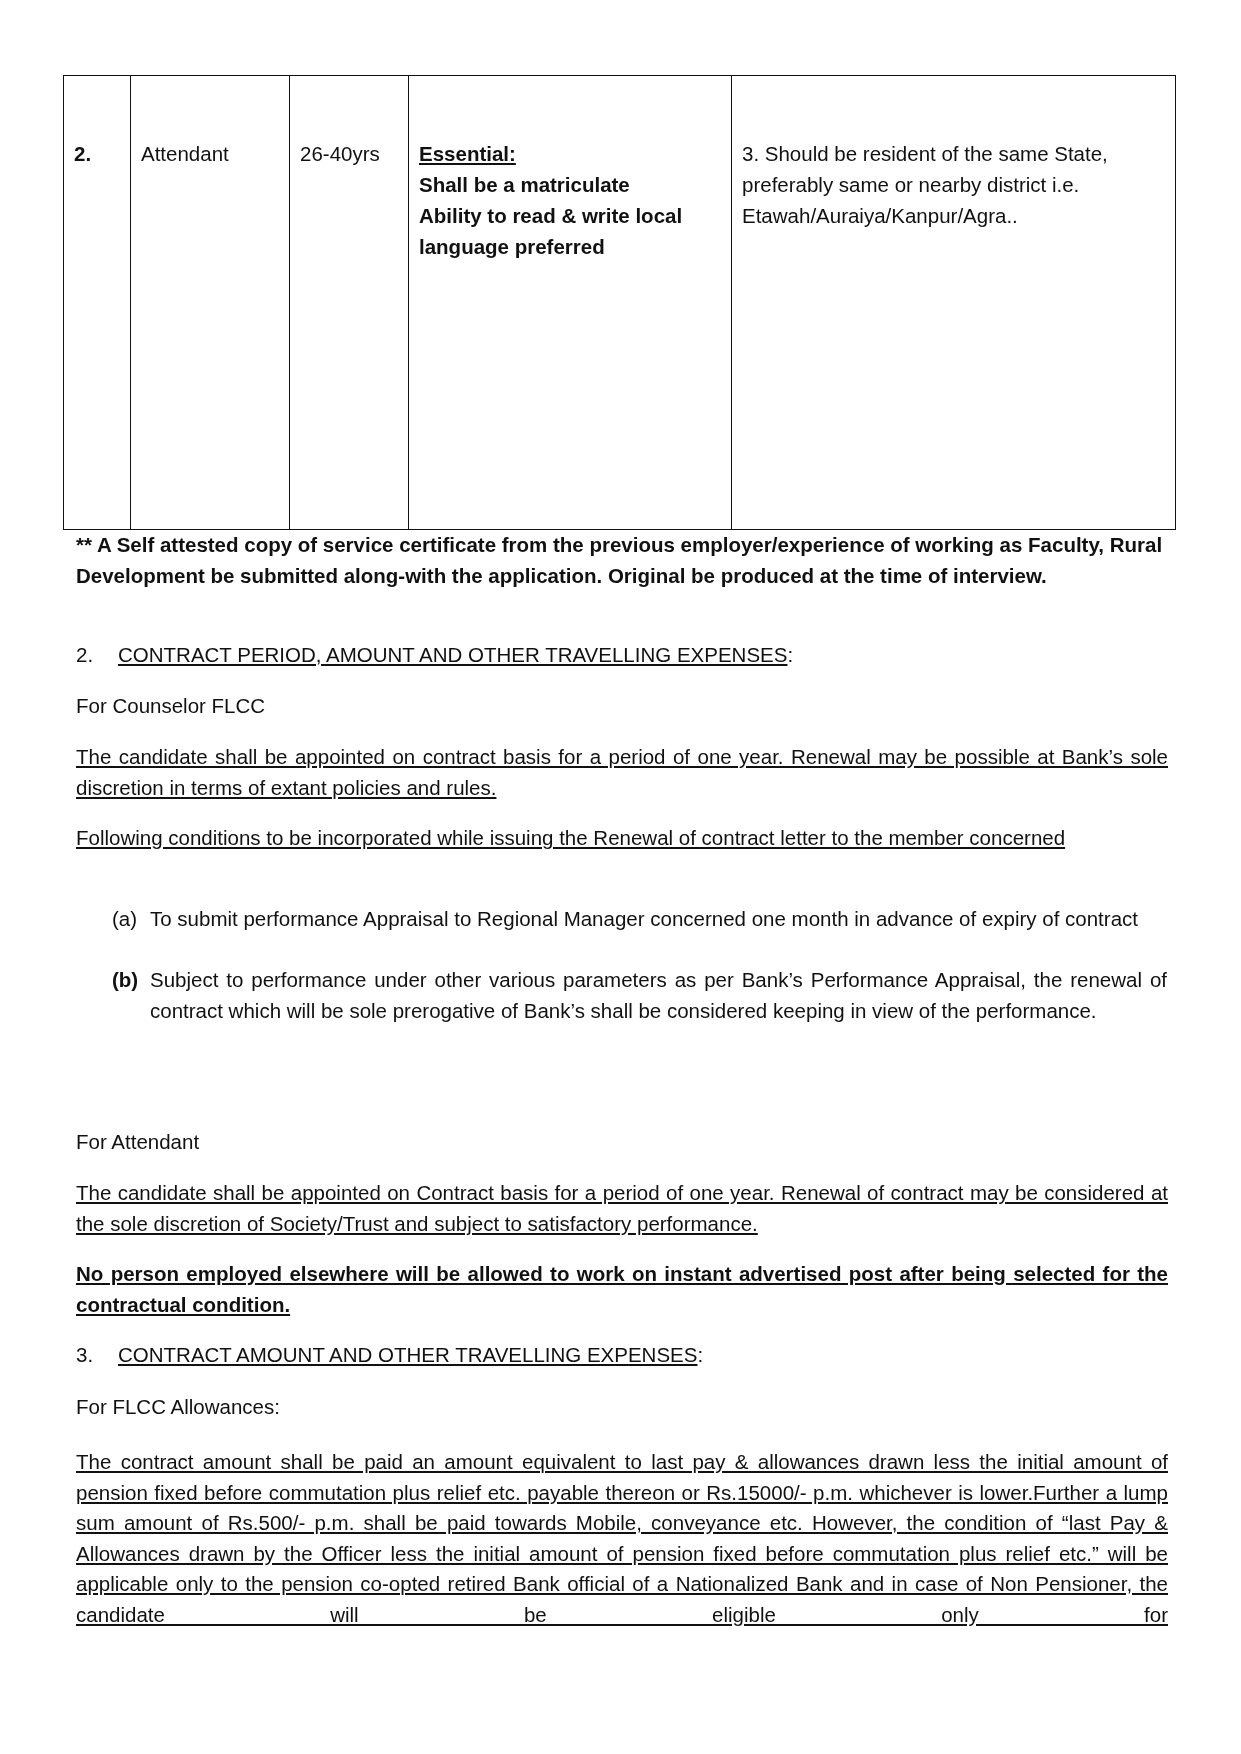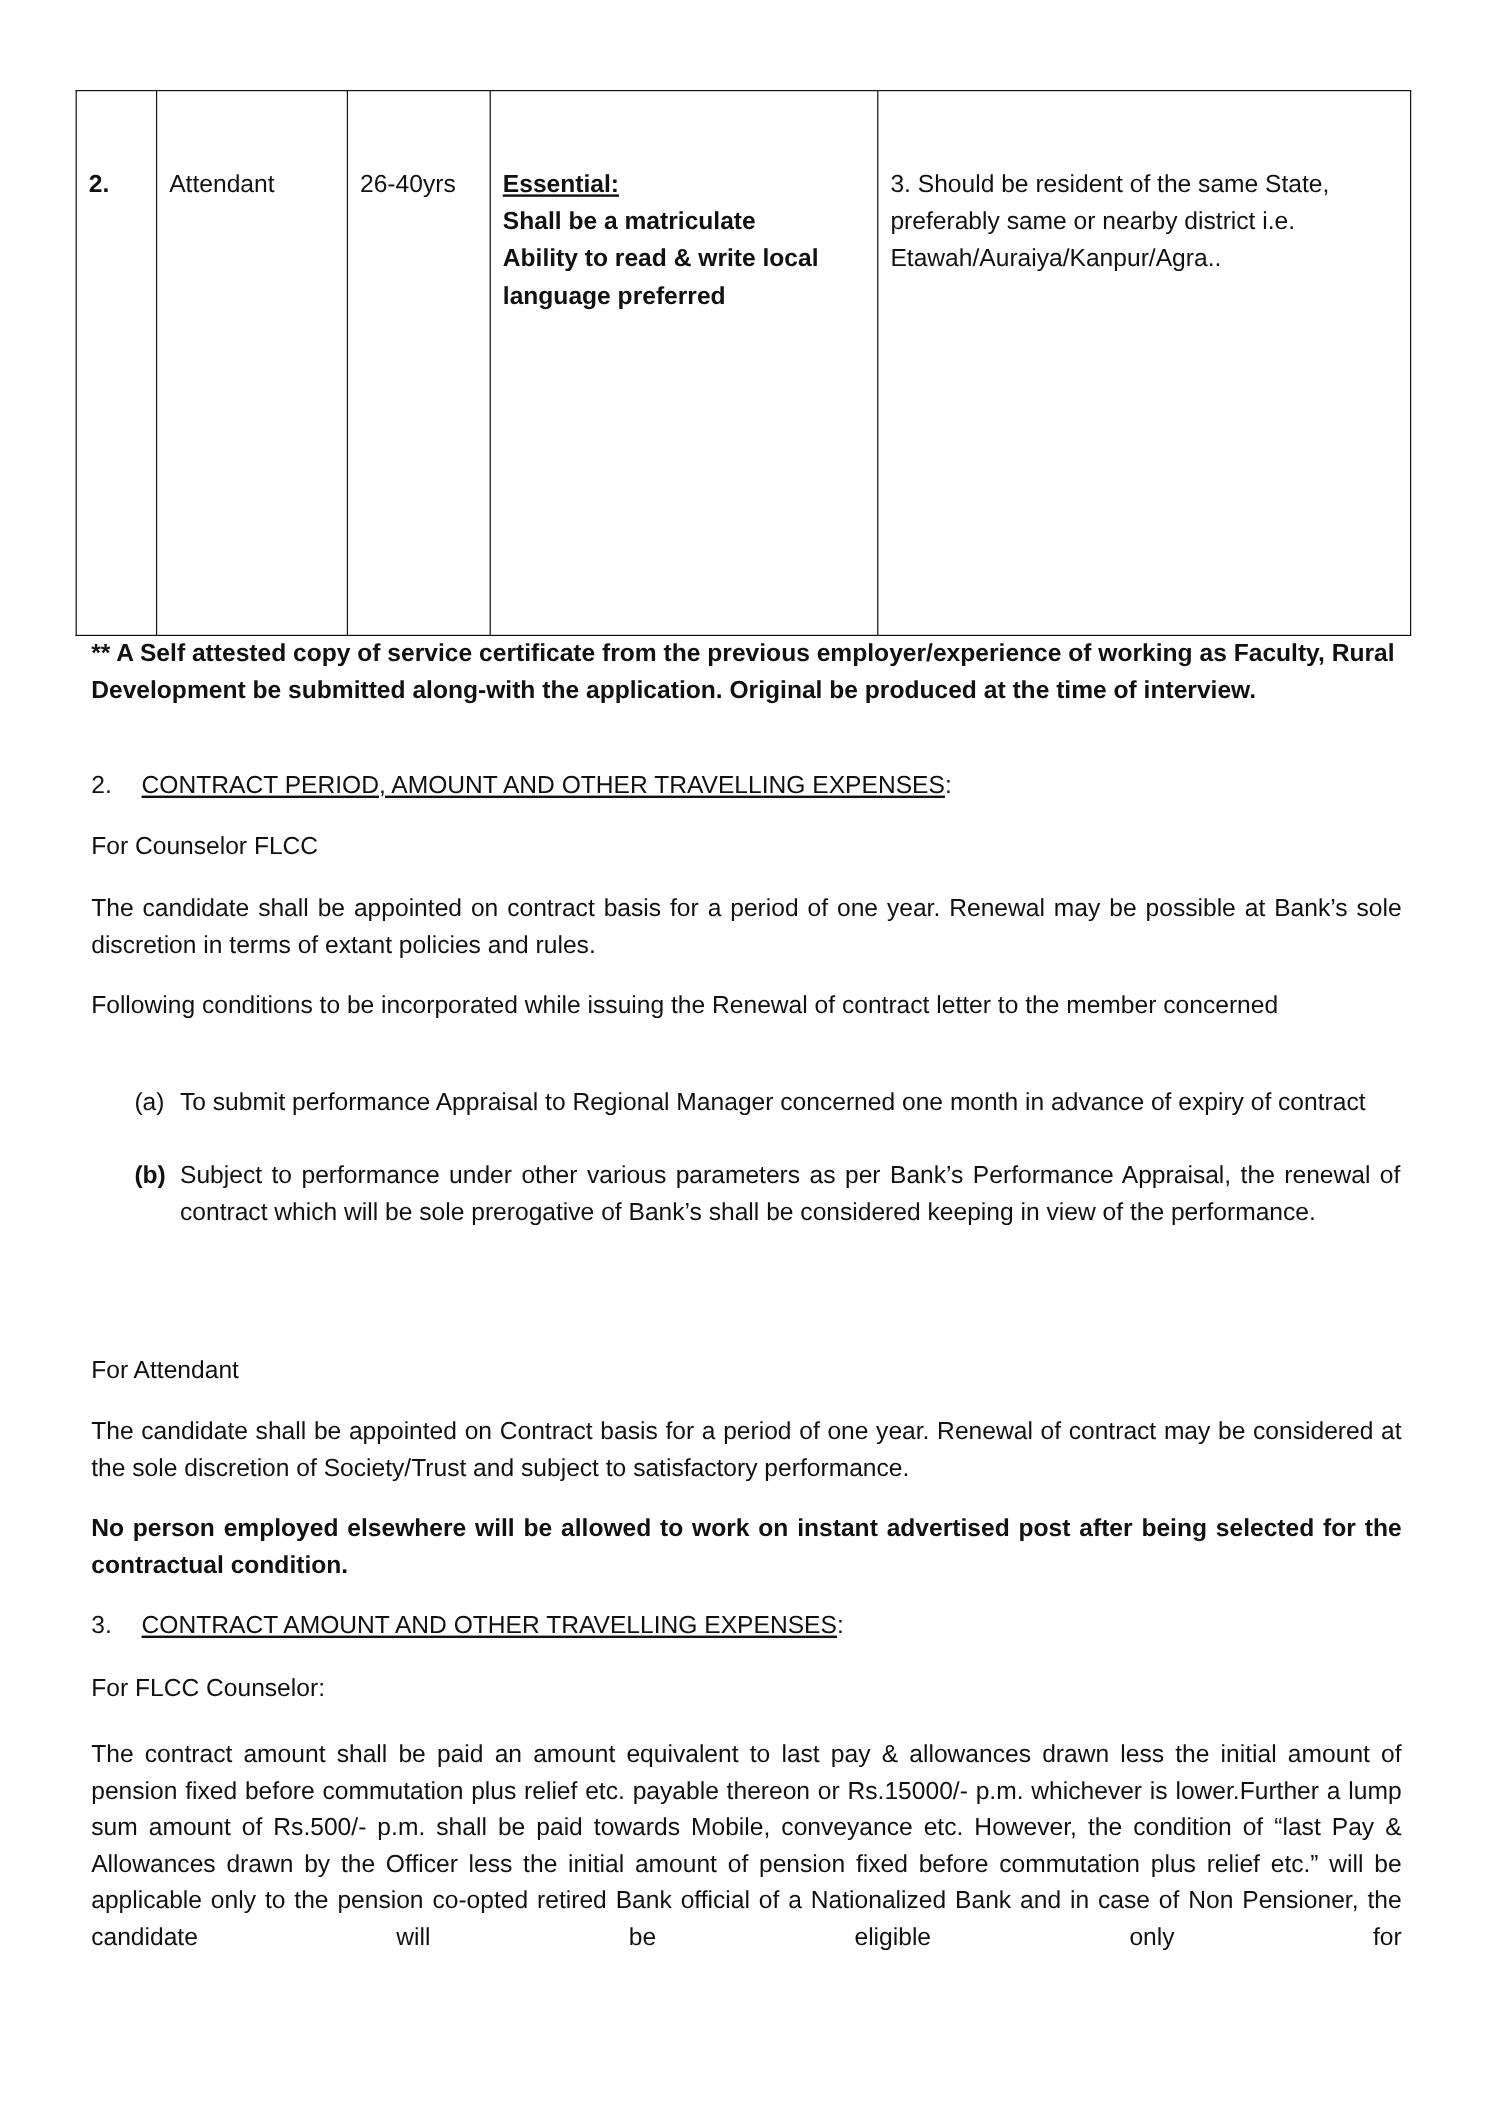--- a/index.html
+++ b/index.html
@@ -12,21 +12,21 @@
     border-collapse: collapse; table-layout: fixed;
   }
   .doc-table td {
     border: 1.5px solid #111; vertical-align: top; padding: 62px 10px 0 10px;
     line-height: 31px; font-size: 20.5px;
   }
   .c1 { width: 46px; } .c2 { width: 138px; } .c3 { width: 98px; } .c4 { width: 302px; } .c5 { width: auto; }
   .bold { font-weight: bold; }
   .ul { text-decoration: underline; }
   .block { position: absolute; left: 76px; width: 1092px; line-height: 30.5px; }
-  .justify { text-align: justify; text-align-last: left; }
+  .justify { text-align: justify; text-align-last: left; text-decoration: underline; }
   .heading { font-weight: normal; }
   .heading .num { display: inline-block; width: 42px; }
   .list-item { position: absolute; left: 112px; width: 1055px; line-height: 30.5px; text-align: justify; text-align-last: left; }
   .list-item .marker { position: absolute; left: 0; top: 0; }
   .list-item .text { display: block; padding-left: 38px; }
 </style>
 </head>
 <body>
 
 <table class="doc-table">
@@ -74,15 +74,15 @@
 <div class="block heading" style="top:1127px;">For Attendant</div>
 
 <div class="block justify" style="top:1178px;">The candidate shall be appointed on Contract basis for a period of one year. Renewal of contract may be considered at the sole discretion of Society/Trust and subject to satisfactory performance.</div>
 
 <div class="block justify bold" style="top:1259px;">No person employed elsewhere will be allowed to work on instant advertised post after being selected for the contractual condition.</div>
 
 <div class="block heading" style="top:1340px;">
   <span class="num">3.</span><span class="ul">CONTRACT AMOUNT AND OTHER TRAVELLING EXPENSES</span><span>:</span>
 </div>
 
-<div class="block heading" style="top:1392px;">For FLCC Counselor:</div>
+<div class="block heading" style="top:1392px;">For FLCC Allowances:</div>
 
 <div class="block justify" style="top:1447px; text-align-last: justify;">The contract amount shall be paid an amount equivalent to last pay &amp; allowances drawn less the initial amount of pension fixed before commutation plus relief etc. payable thereon or Rs.15000/- p.m. whichever is lower.Further a lump sum amount of Rs.500/- p.m. shall be paid towards Mobile, conveyance etc. However, the condition of “last Pay &amp; Allowances drawn by the Officer less the initial amount of pension fixed before commutation plus relief etc.” will be applicable only to the pension co-opted retired Bank official of a Nationalized Bank and in case of Non Pensioner, the candidate will be eligible only for</div>
 
 </body></html>

